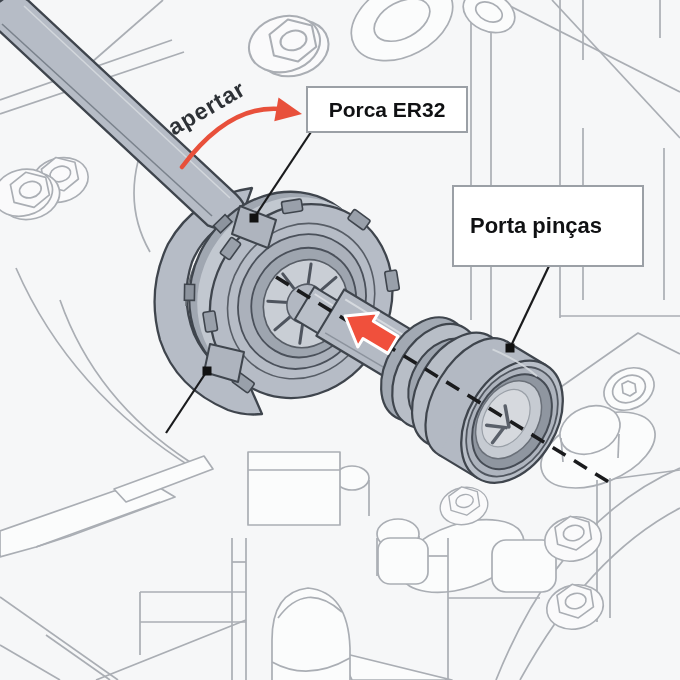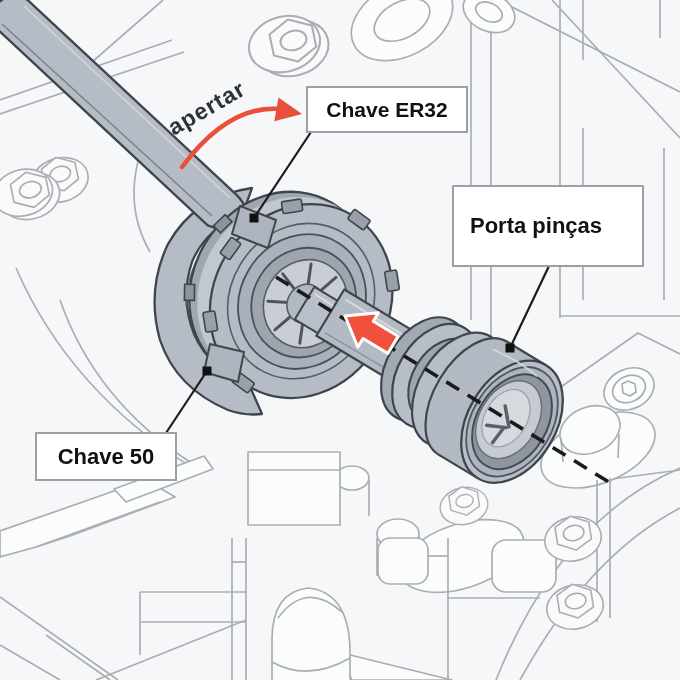--- a/index.html
+++ b/index.html
@@ -249,24 +249,21 @@
     <path d="M549,266 L510,348"></path>
     <rect x="505.5" y="343.5" width="9" height="9" fill="#111" stroke="none"></rect>
     <path d="M166,433 L207,371"></path>
     <rect x="202.5" y="366.5" width="9" height="9" fill="#111" stroke="none"></rect>
   </g>
 </svg>
 
 <div id="tighten-text">apertar</div>
 
 <div class="callout" id="label-porca">
-  <span>Chave ER32</span>
+  <span>Porca ER32</span>
 </div>
 
 <div class="callout multiline" id="label-porta">
   <span>Porta pinças</span>
 </div>
 
-<div class="callout" id="label-chave">
-  <span>Chave 50</span>
+
 </div>
 
-</div>
-
 </body></html>

